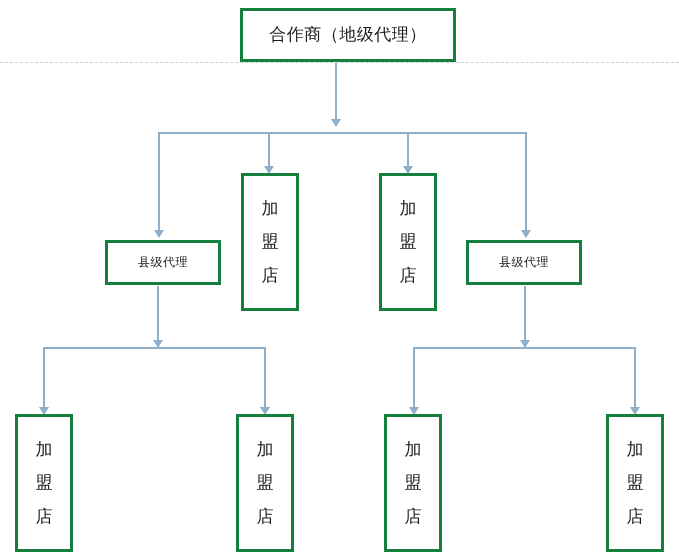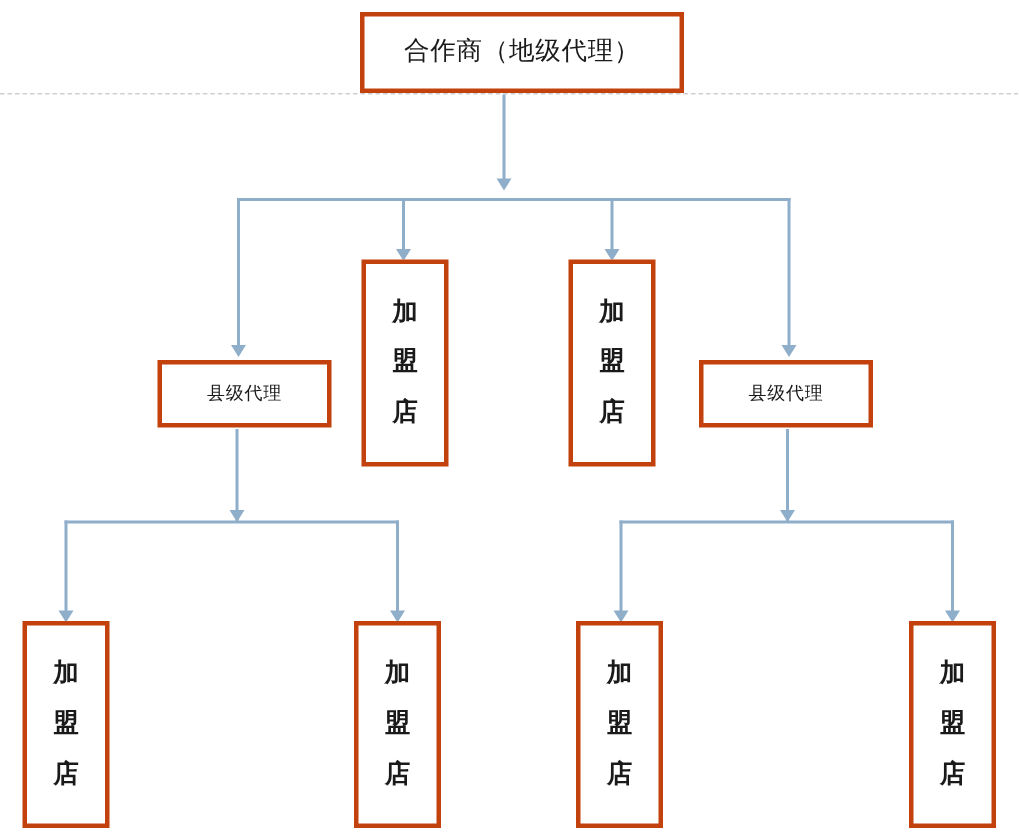--- a/index.html
+++ b/index.html
@@ -15,21 +15,21 @@
     width: 679px;
     height: 560px;
     background: #ffffff;
     overflow: hidden;
   }
   
   .node {
     position: absolute;
     box-sizing: border-box;
     background: #ffffff;
-    border: 3px solid #c2410c;
+    border: 3px solid #15803d;
     display: flex;
     align-items: center;
     justify-content: center;
     color: #1a1a1a;
     z-index: 3;
   }
   .node .label {
     display: block;
     text-align: center;
     line-height: 1.05;
@@ -39,21 +39,20 @@
   .node.horiz .label {
     white-space: nowrap;
     font-size: 12px;
   }
   .node.root .label {
     font-size: 17px;
   }
   
   .node.vert {
     align-items: center;
-    font-weight: bold;
   }
   .node.vert .label {
     font-size: 17px;
     line-height: 1.95;
     width: 1em;
     word-break: break-all;
   }
   
   .conn {
     position: absolute;

